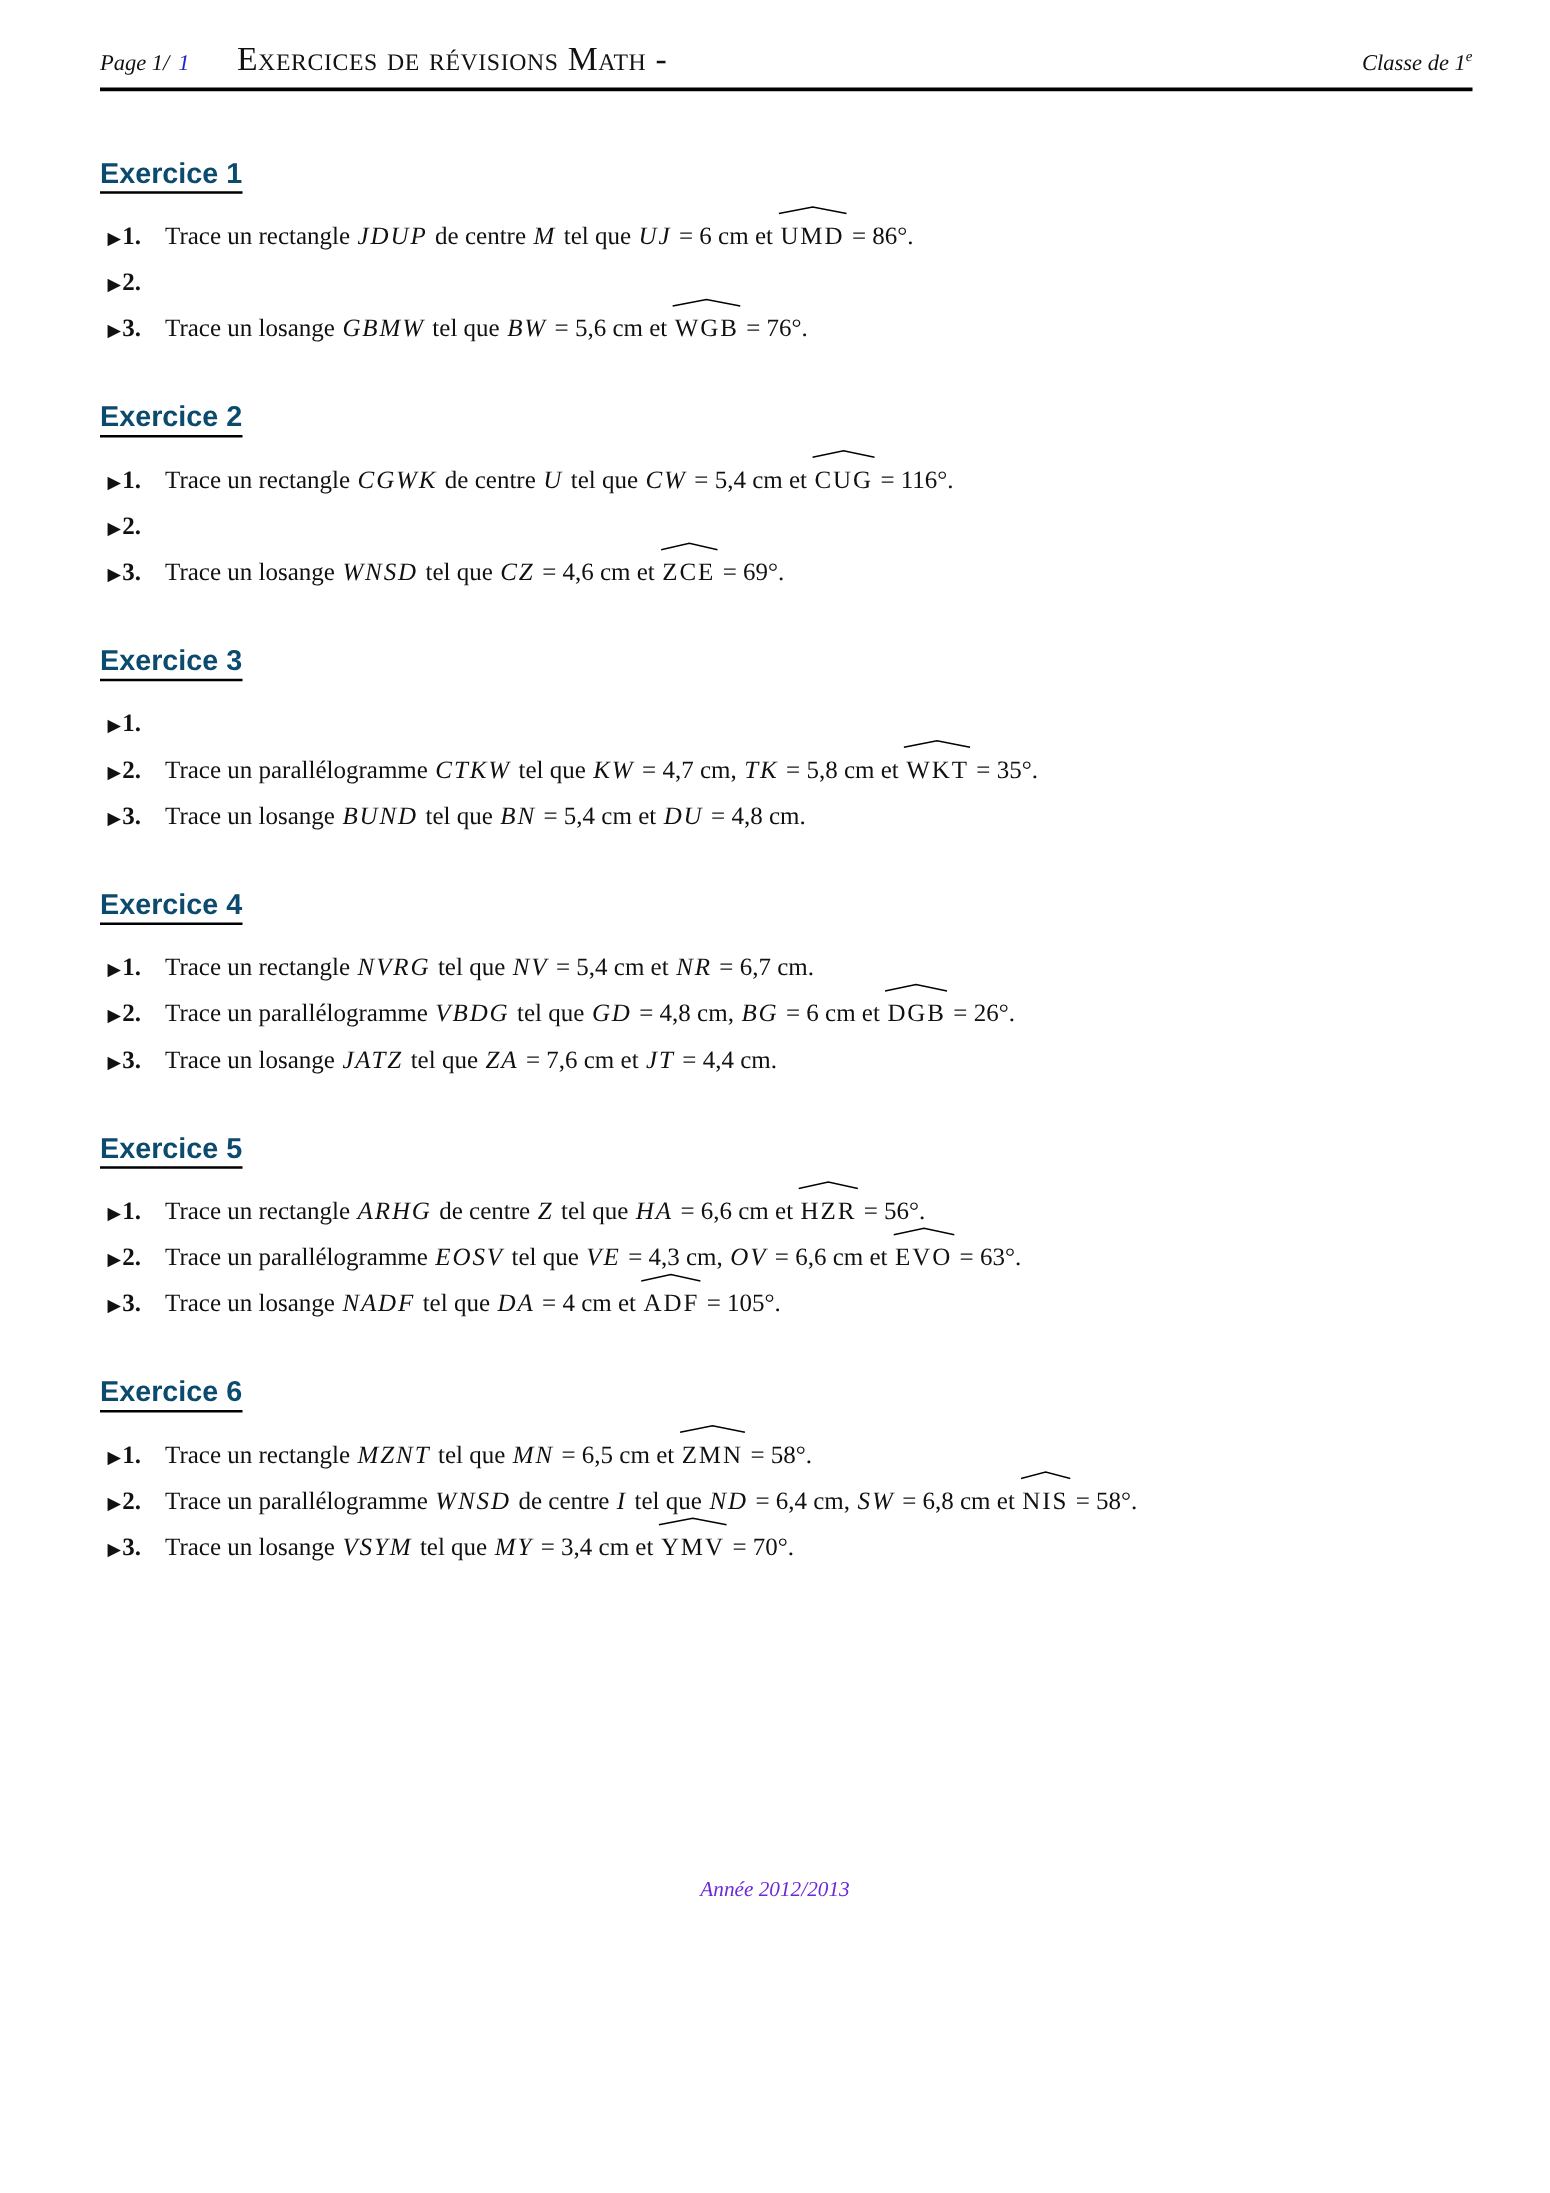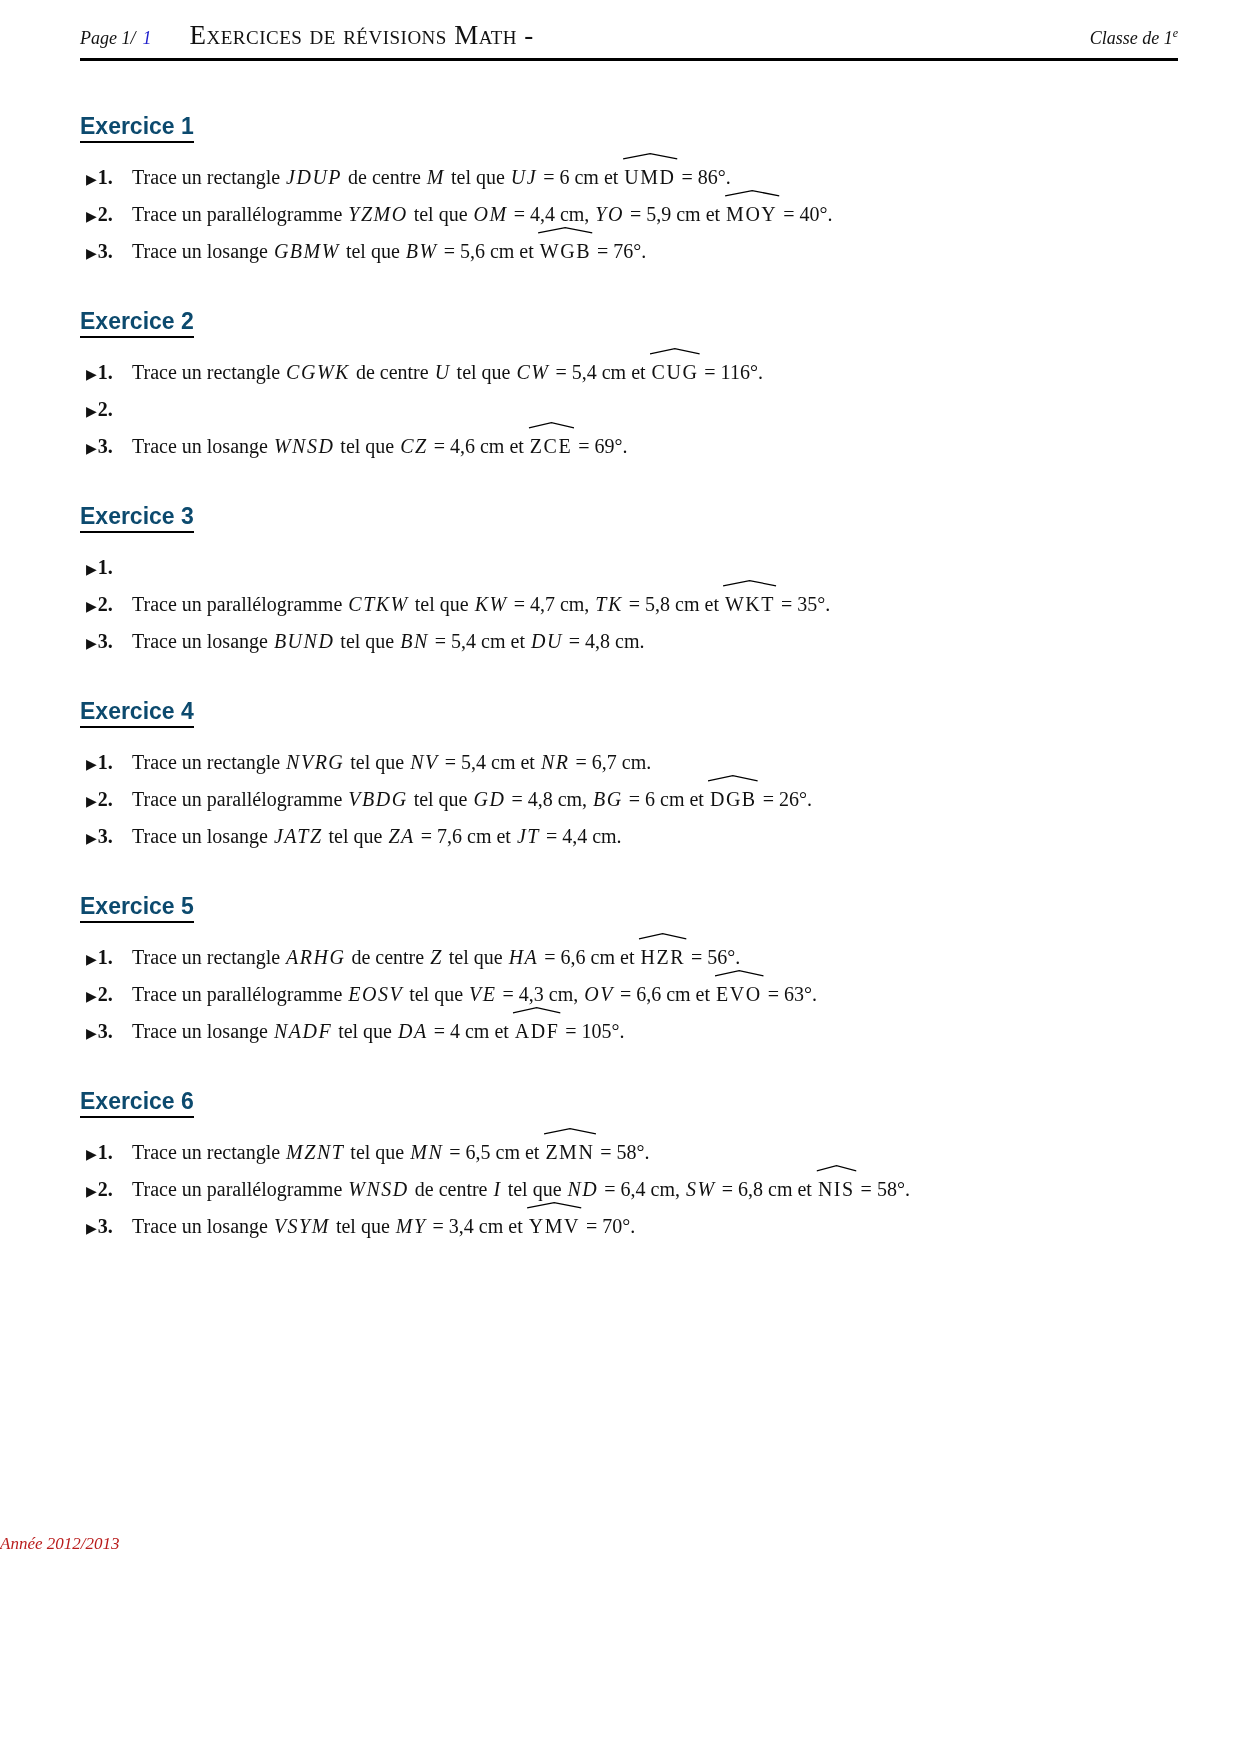--- a/index.html
+++ b/index.html
@@ -2,21 +2,21 @@
 <html><head>
 <meta charset="utf-8">
 <style>
   html,body{margin:0;padding:0;background:#e8e8e8;}
   .page{
     position:relative;
     width:1240px;height:1754px;
     margin:0 auto;
     background:#ffffff;
     box-sizing:border-box;
-    padding:20px 62px 0 80px;
+    padding:32px 62px 0 80px;
     font-family:"Liberation Serif", serif;
     color:#111111;
   }
   
   .hdr{display:flex;align-items:baseline;}
   .page-ind{font-style:italic;font-size:18px;white-space:nowrap;}
   .page-num{font-style:italic;font-size:18px;color:#2222cc;margin-left:7px;}
   .doc-title{
     font-variant:small-caps;
     font-size:27px;
@@ -55,22 +55,22 @@
   .body-text{}
   .txt{}
   .math{font-style:italic;letter-spacing:1.5px;padding:0 1px;}
   .angle{position:relative;display:inline-block;letter-spacing:1.5px;padding:0 1px;}
   .angle svg{
     position:absolute;left:-3%;top:-0.33em;width:106%;height:0.32em;
     overflow:visible;
   }
   
   .ftr{
-    position:absolute;top:1534px;left:0;width:100%;
-    font-style:italic;font-size:17px;color:#b91c1c;
+    position:absolute;top:1502px;left:0;width:100%;
+    text-align:center;font-style:italic;font-size:17px;color:#6d28d9;
   }
 </style>
 </head>
 <body>
 
 <div class="page">
 
   <header class="hdr">
     <span class="page-ind">Page 1/</span>
     <span class="page-num">1</span>
@@ -81,23 +81,20 @@
   <div class="hdr-rule"></div>
 
   <main id="exercises">
       <section class="exercise"><h2 class="ex-title">Exercice 1</h2><div class="item">
           <span class="marker"><span class="tri">▶</span><span class="num">1.</span></span>
           <span class="body-text"><span class="txt">Trace un rectangle </span><span class="math">JDUP</span><span class="txt"> de centre </span><span class="math">M</span><span class="txt"> tel que </span><span class="math">UJ</span><span class="txt"> = 6 cm et </span><span class="angle"><svg viewBox="0 0 100 11" preserveAspectRatio="none">
                 <polyline points="2,10 50,1 98,10" fill="none" stroke="#000000" stroke-width="2.2"></polyline>
               </svg><span class="alet">UMD</span></span><span class="txt"> = 86°.</span></span>
         </div><div class="item">
           <span class="marker"><span class="tri">▶</span><span class="num">2.</span></span>
-          <span class="body-text"><span class="txt">Trace un parallélogramme </span><span class="math">YZMO</span><span class="txt"> tel que </span><span class="math">OM</span><span class="txt"> = 4,4 cm, </span><span class="math">YO</span><span class="txt"> = 5,9 cm et </span><span class="angle"><svg viewBox="0 0 100 11" preserveAspectRatio="none">
-                <polyline points="2,10 50,1 98,10" fill="none" stroke="#000000" stroke-width="2.2"></polyline>
-              </svg><span class="alet">MOY</span></span><span class="txt"> = 40°.</span></span>
         </div><div class="item">
           <span class="marker"><span class="tri">▶</span><span class="num">3.</span></span>
           <span class="body-text"><span class="txt">Trace un losange </span><span class="math">GBMW</span><span class="txt"> tel que </span><span class="math">BW</span><span class="txt"> = 5,6 cm et </span><span class="angle"><svg viewBox="0 0 100 11" preserveAspectRatio="none">
                 <polyline points="2,10 50,1 98,10" fill="none" stroke="#000000" stroke-width="2.2"></polyline>
               </svg><span class="alet">WGB</span></span><span class="txt"> = 76°.</span></span>
         </div></section>
       <section class="exercise"><h2 class="ex-title">Exercice 2</h2><div class="item">
           <span class="marker"><span class="tri">▶</span><span class="num">1.</span></span>
           <span class="body-text"><span class="txt">Trace un rectangle </span><span class="math">CGWK</span><span class="txt"> de centre </span><span class="math">U</span><span class="txt"> tel que </span><span class="math">CW</span><span class="txt"> = 5,4 cm et </span><span class="angle"><svg viewBox="0 0 100 11" preserveAspectRatio="none">
                 <polyline points="2,10 50,1 98,10" fill="none" stroke="#000000" stroke-width="2.2"></polyline>

